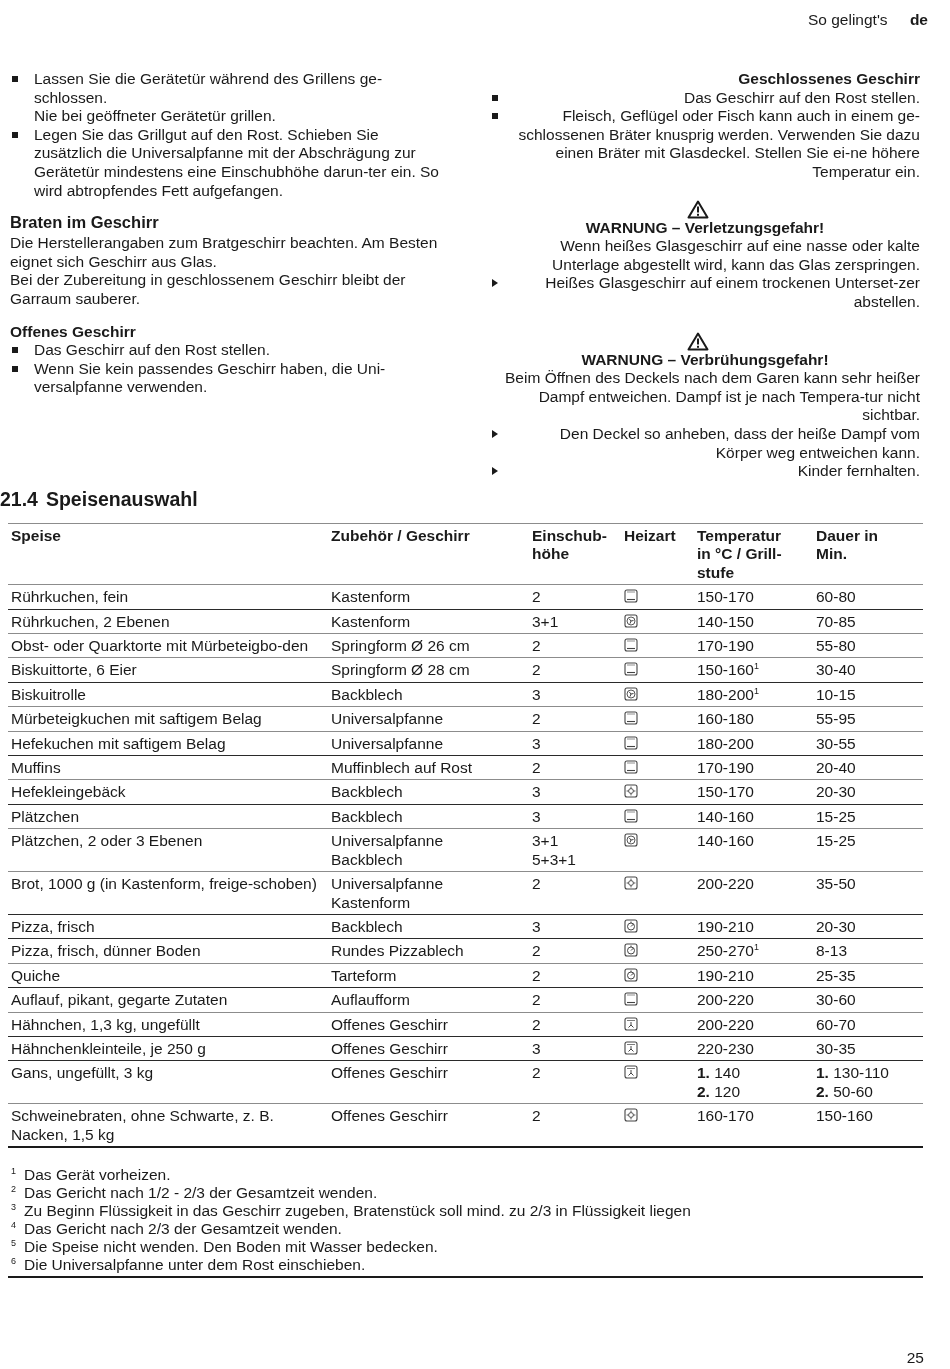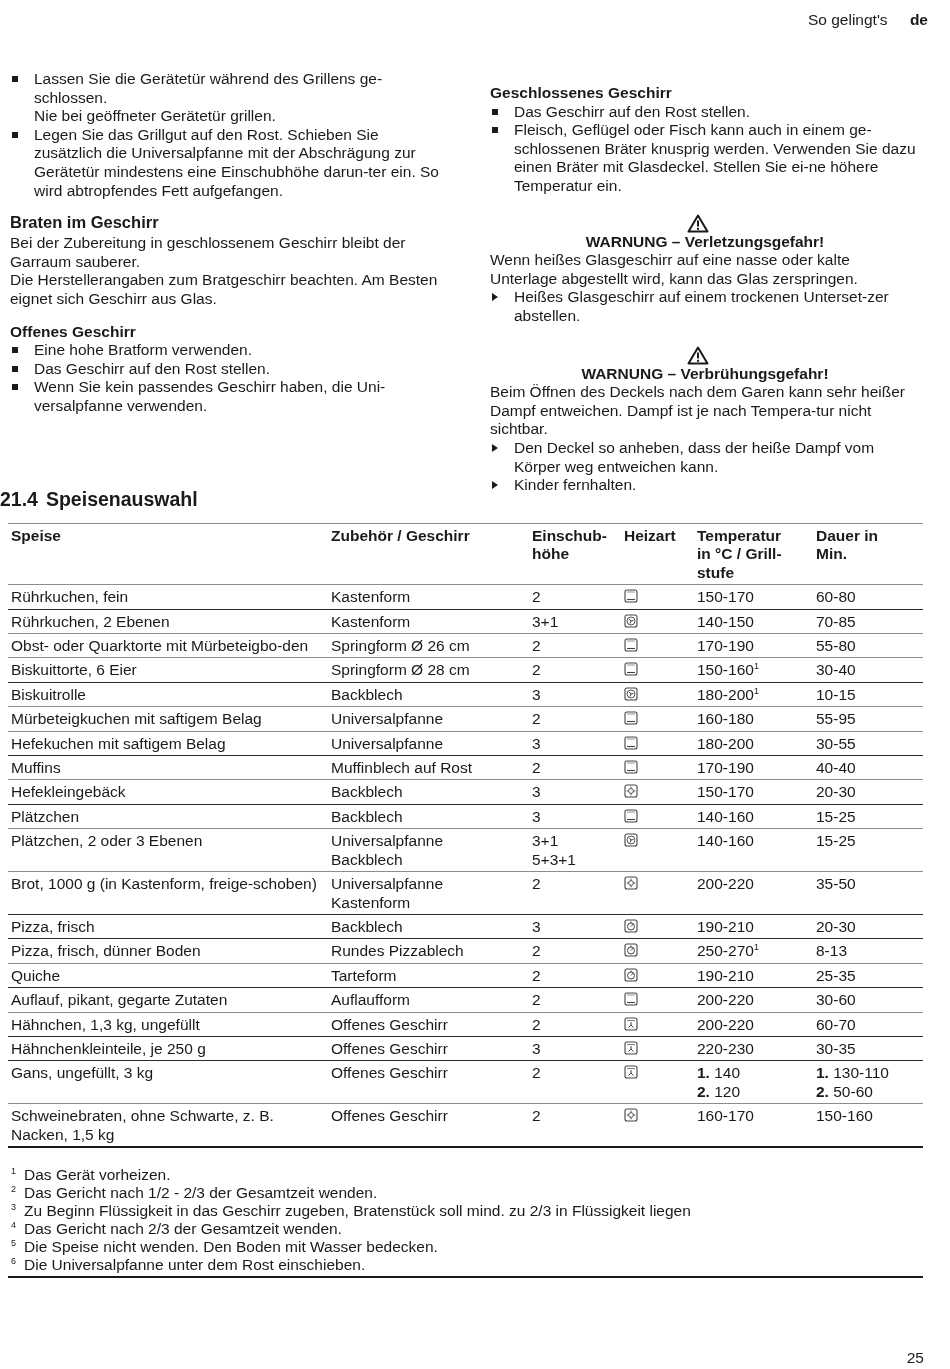--- a/index.html
+++ b/index.html
@@ -7,21 +7,21 @@
     width: 950px; height: 1369px; position: relative; overflow: hidden;
     font-family: "Liberation Sans", sans-serif; color: #1a1a1a;
     font-size: 15.5px; line-height: 18.6px;
   }
   .abs { position: absolute; }
   .header { top: 11px; right: 22px; font-size: 15.5px; }
   .header .title { margin-right: 18px; }
   .header .lang { font-weight: bold; }
 
   .col-left { left: 10px; top: 70px; width: 440px; }
-  .col-right { left: 490px; top: 84px; width: 430px; }
+  .col-right { left: 490px; top: 70px; width: 430px; text-align: right; }
 
   ul.sq, ul.tri { list-style: none; margin: 0; padding: 0; }
   ul.sq li, ul.tri li { position: relative; padding-left: 24px; }
   ul.sq li .bullet {
     position: absolute; left: 2px; top: 6px; width: 6px; height: 6px; background: #1a1a1a;
   }
   ul.tri li .bullet {
     position: absolute; left: 2px; top: 5px; width: 0; height: 0;
     border-left: 6px solid #1a1a1a; border-top: 4px solid transparent; border-bottom: 4px solid transparent;
   }
@@ -75,26 +75,25 @@
 
 <div class="abs col-left">
   <ul class="sq">
     <li style="white-space: pre-line;"><span class="bullet"></span><span>Lassen Sie die Gerätetür während des Grillens ge-
 schlossen.
 Nie bei geöffneter Gerätetür grillen.</span></li>
     <li><span class="bullet"></span><span>Legen Sie das Grillgut auf den Rost. Schieben Sie zusätzlich die Universalpfanne mit der Abschrägung zur Gerätetür mindestens eine Einschubhöhe darun-ter ein. So wird abtropfendes Fett aufgefangen.</span></li>
   </ul>
 
   <div class="h3">Braten im Geschirr</div>
+  <p>Die Herstellerangaben zum Bratgeschirr beachten. Am Besten eignet sich Geschirr aus Glas.</p>
   <p>Bei der Zubereitung in geschlossenem Geschirr bleibt der Garraum sauberer.</p>
-  <p>Die Herstellerangaben zum Bratgeschirr beachten. Am Besten eignet sich Geschirr aus Glas.</p>
 
   <div class="h4">Offenes Geschirr</div>
   <ul class="sq">
-    <li><span class="bullet"></span><span>Eine hohe Bratform verwenden.</span></li>
     <li><span class="bullet"></span><span>Das Geschirr auf den Rost stellen.</span></li>
     <li><span class="bullet"></span><span>Wenn Sie kein passendes Geschirr haben, die Uni-versalpfanne verwenden.</span></li>
   </ul>
 </div>
 
 <div class="abs col-right">
   <div style="font-weight:bold;">Geschlossenes Geschirr</div>
   <ul class="sq">
     <li><span class="bullet"></span><span>Das Geschirr auf den Rost stellen.</span></li>
     <li><span class="bullet"></span><span>Fleisch, Geflügel oder Fisch kann auch in einem ge-schlossenen Bräter knusprig werden. Verwenden Sie dazu einen Bräter mit Glasdeckel. Stellen Sie ei-ne höhere Temperatur ein.</span></li>
@@ -235,21 +234,21 @@
       <tr>
         <td class="c1" style="white-space: pre-line;">Muffins</td>
         <td class="c2" style="white-space: pre-line;">Muffinblech auf Rost</td>
         <td class="c3" style="white-space: pre-line;">2</td>
         <td class="c4" style="white-space: pre-line;"><svg width="14" height="14" viewBox="0 0 14 14" class="icon">
             <rect x="1" y="1" width="12" height="12" rx="2" fill="none" stroke="#444" stroke-width="1.1"></rect>
             <line x1="3" y1="10.5" x2="11" y2="10.5" stroke="#444" stroke-width="1.1"></line>
             <line x1="3" y1="3" x2="11" y2="3" stroke="#444" stroke-width="0.6"></line>
           </svg></td>
         <td class="c5" style="white-space: pre-line;">170-190</td>
-        <td style="white-space: pre-line;">40-40</td>
+        <td style="white-space: pre-line;">20-40</td>
       </tr>
       <tr class="dark">
         <td class="c1" style="white-space: pre-line;">Hefekleingebäck</td>
         <td class="c2" style="white-space: pre-line;">Backblech</td>
         <td class="c3" style="white-space: pre-line;">3</td>
         <td class="c4" style="white-space: pre-line;"><svg width="14" height="14" viewBox="0 0 14 14" class="icon">
             <rect x="1" y="1" width="12" height="12" rx="2" fill="none" stroke="#444" stroke-width="1.1"></rect>
             <circle cx="7" cy="7" r="2.4" fill="none" stroke="#444" stroke-width="0.9"></circle>
             <path d="M7 4.6 V2.6 M4.6 7 H2.6 M9.4 7 H11.4 M7 9.4 V11.4" stroke="#444" stroke-width="0.9"></path>
           </svg></td>

